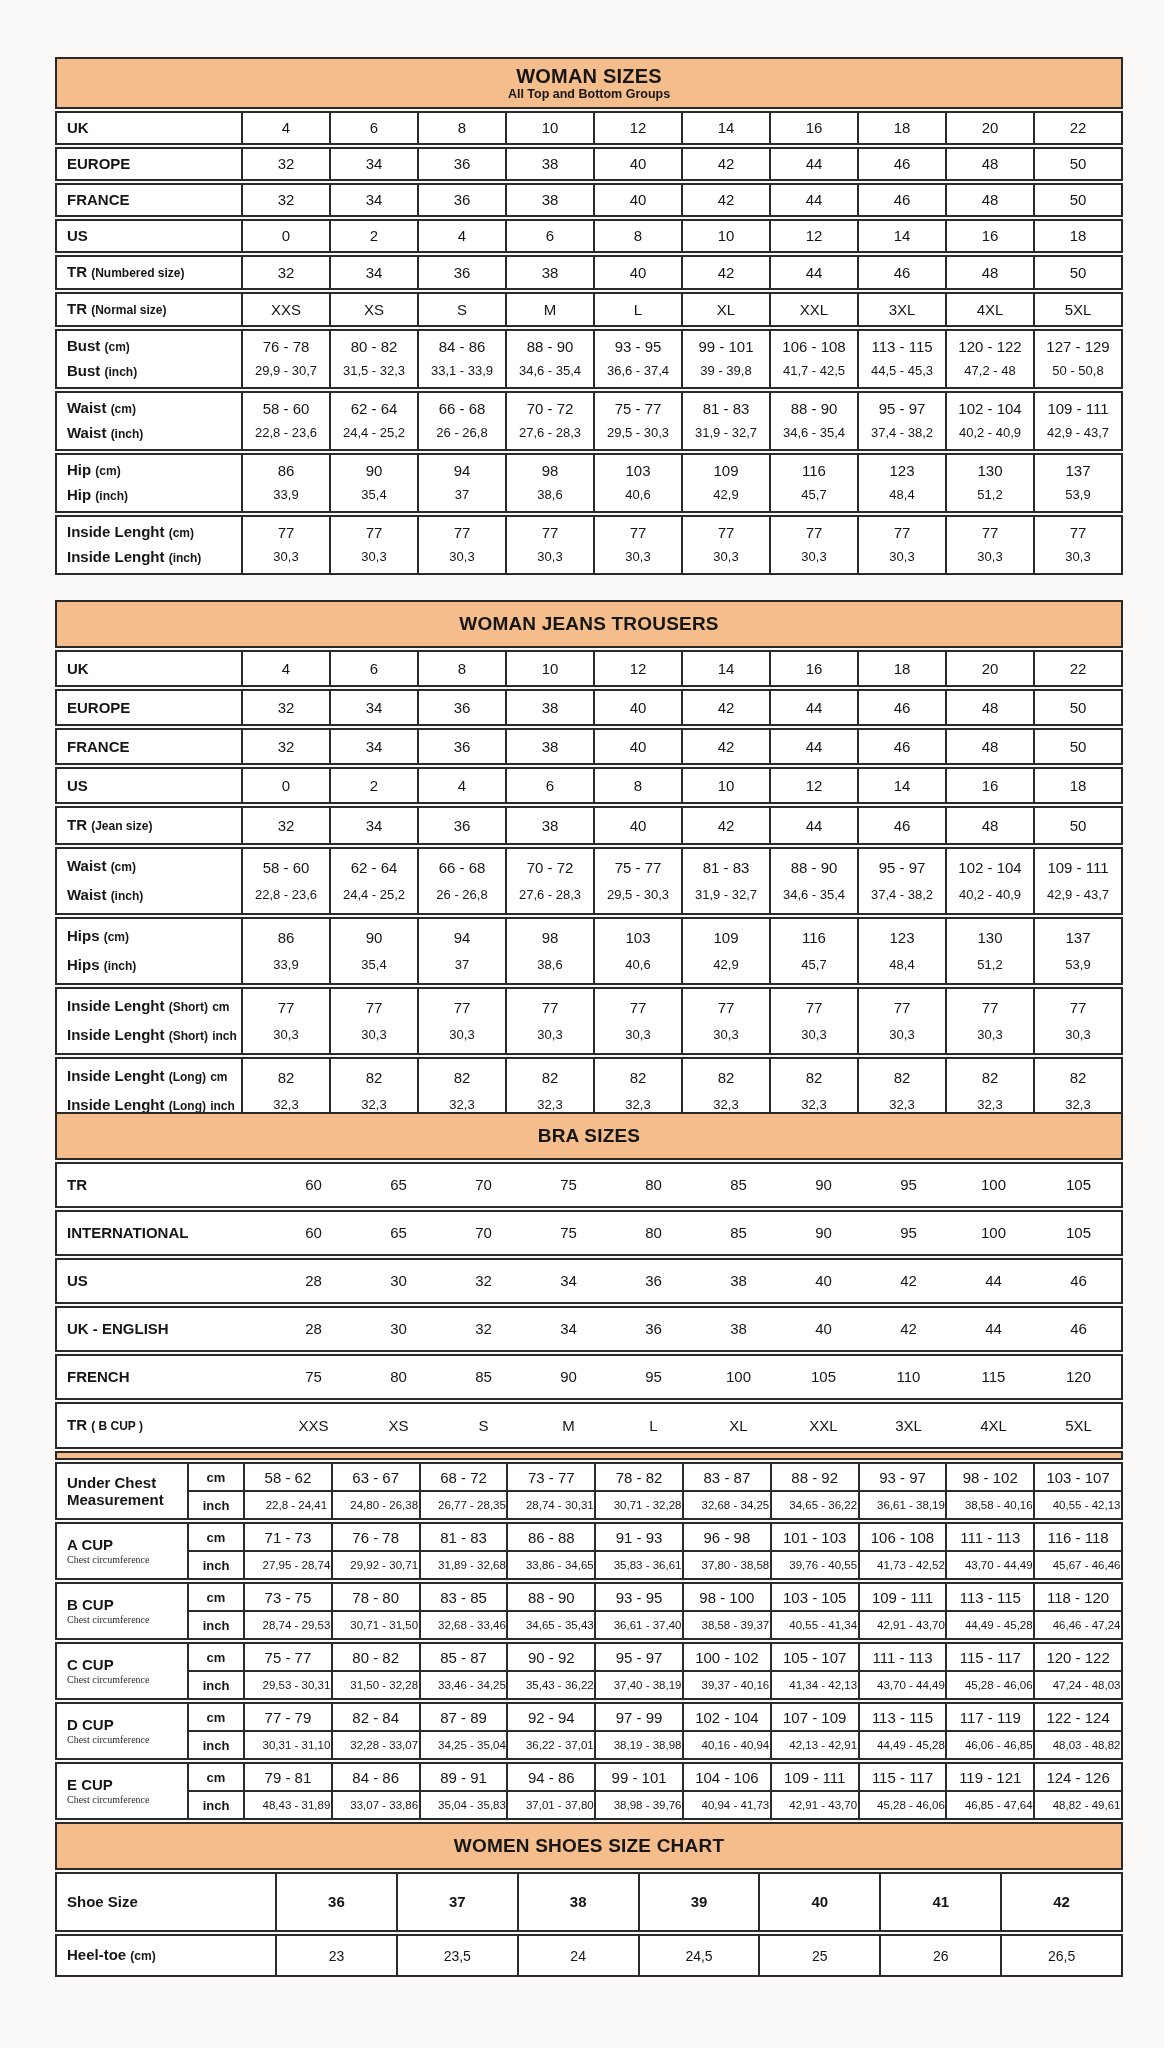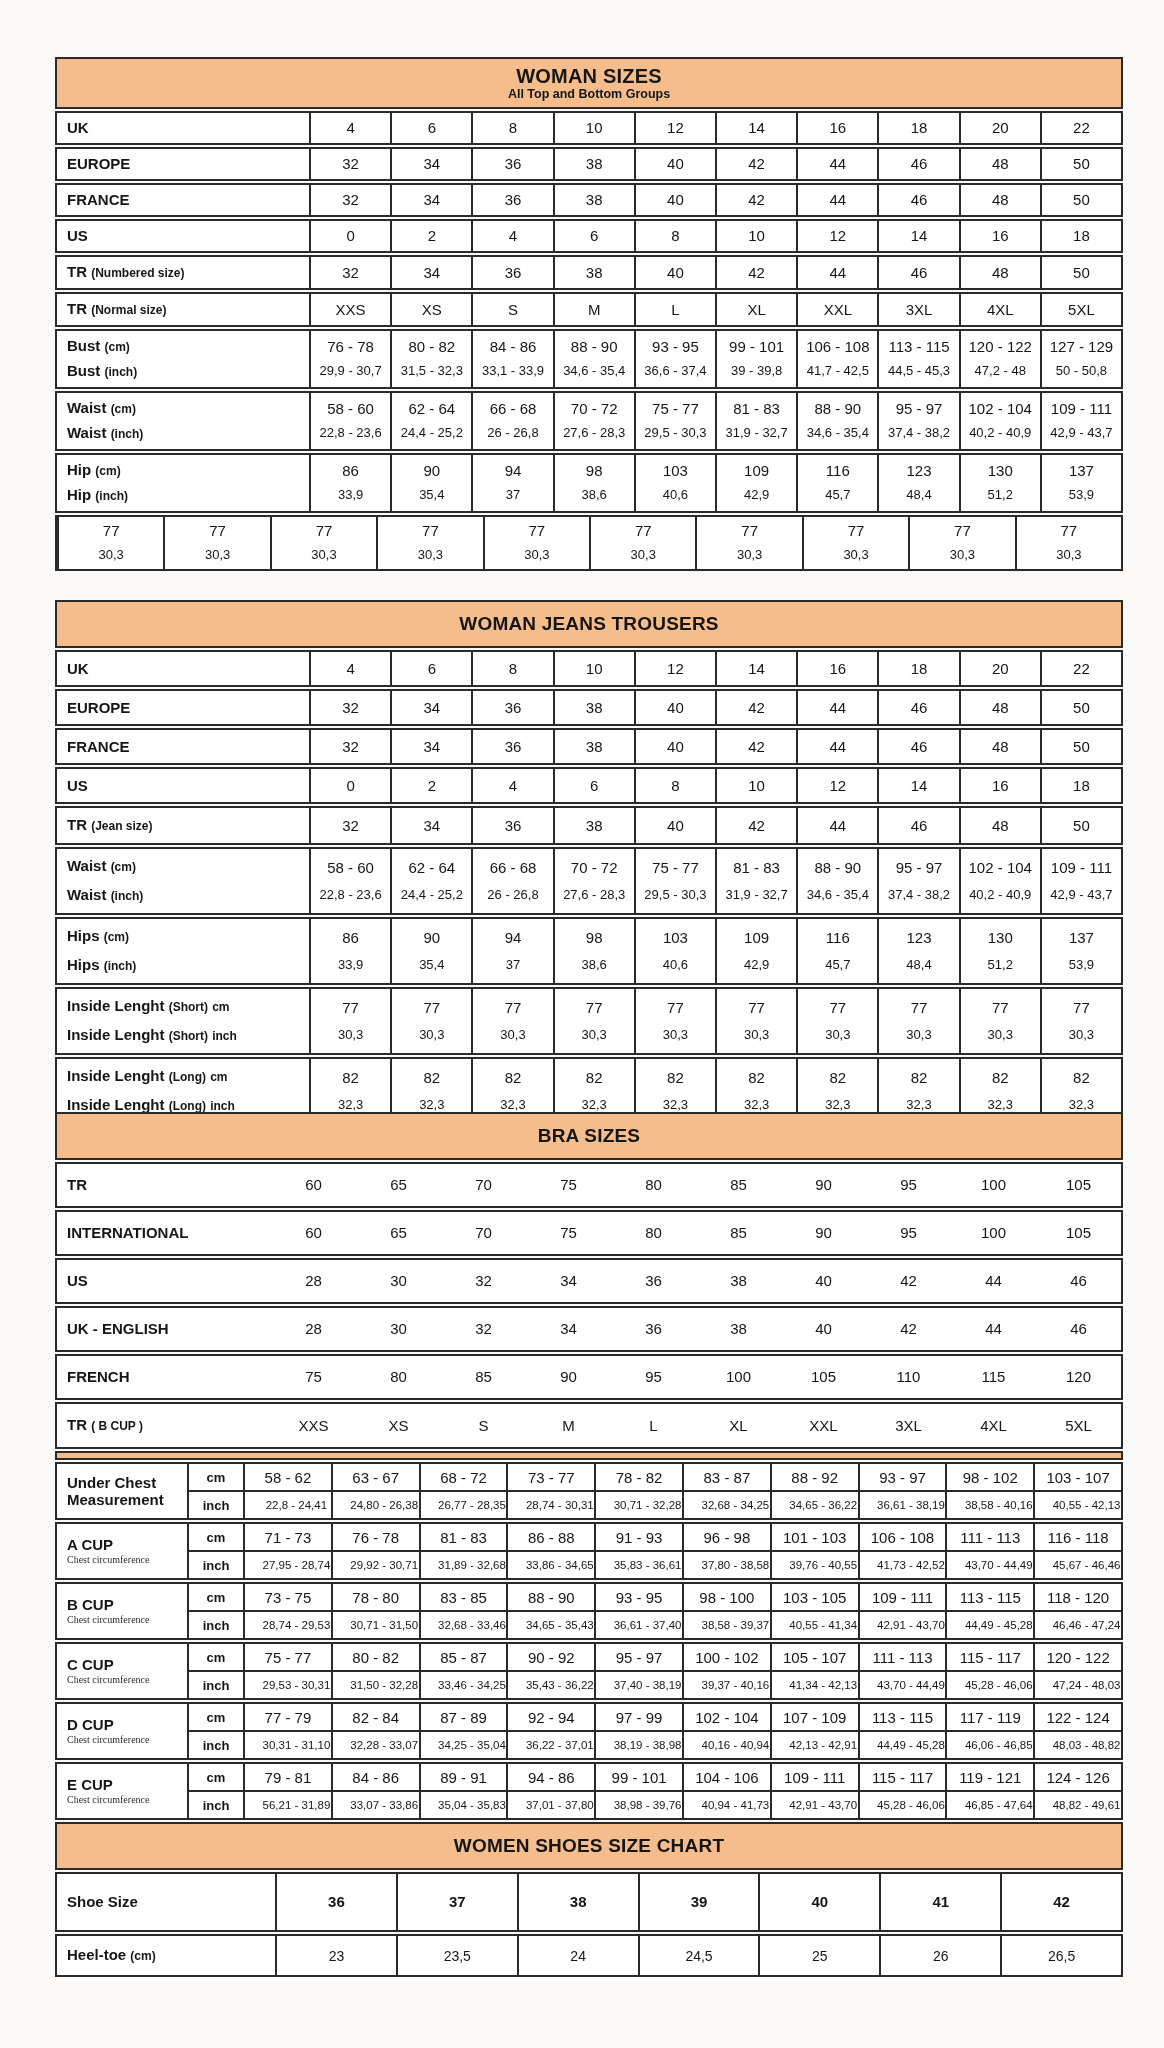--- a/index.html
+++ b/index.html
@@ -29,21 +29,21 @@
     height:48px;
   }
   .tband.big{height:52px;}
   .tb-title{font-weight:700;font-size:20px;letter-spacing:.2px;line-height:22px;}
   .tband:not(.big) .tb-title{font-size:19px;}
   .tb-sub{font-weight:700;font-size:12.5px;line-height:14px;}
 
   
   .grp{display:flex;margin-top:2px;border:2px solid var(--bd);background:#fff;box-sizing:border-box;}
   .cell{display:flex;flex-direction:column;justify-content:center;box-sizing:border-box;}
-  .cell.lab{width:252px;padding:3px 10px;align-items:flex-start;text-align:left;}
+  .cell.lab{width:184px;padding:3px 10px;align-items:flex-start;text-align:left;}
   .cell.val{flex:1;border-left:2px solid var(--bd);align-items:center;text-align:center;padding:2px 1px;}
   .ln{font-size:15px;line-height:24px;white-space:nowrap;}
   .cell.lab .ln{font-weight:700;}
   .lp{font-size:12px;font-weight:700;}
   .cell.val .ln.sub{font-size:13px;}
   #t2 .ln{line-height:27px;}
 
   
   #bra-band .cell.lab{width:214px;}
   #bra-band .cell.val{border-left:none;}
@@ -422,20 +422,24 @@
           <div class="cell val">
             <div class="ln">130</div>
             <div class="ln sub">51,2</div>
           </div>
           <div class="cell val">
             <div class="ln">137</div>
             <div class="ln sub">53,9</div>
           </div>
         </div>
         <div class="grp">
+          <div class="cell lab">
+            <div class="ln">Inside Lenght <span class="lp">(cm)</span></div>
+            <div class="ln">Inside Lenght <span class="lp">(inch)</span></div>
+          </div>
           <div class="cell val">
             <div class="ln">77</div>
             <div class="ln sub">30,3</div>
           </div>
           <div class="cell val">
             <div class="ln">77</div>
             <div class="ln sub">30,3</div>
           </div>
           <div class="cell val">
             <div class="ln">77</div>
@@ -1311,21 +1315,21 @@
           <div class="cup-lab">
             <div class="cup-t">E CUP</div>
             <div class="cup-s">Chest circumference</div>
           </div>
           <div class="unit">
             <div class="u1">cm</div>
             <div class="u2">inch</div>
           </div>
           <div class="cupv">
             <div class="cv1">79 - 81</div>
-            <div class="cv2">56,21 - 31,89</div>
+            <div class="cv2">48,43 - 31,89</div>
           </div>
           <div class="cupv">
             <div class="cv1">84 - 86</div>
             <div class="cv2">33,07 - 33,86</div>
           </div>
           <div class="cupv">
             <div class="cv1">89 - 91</div>
             <div class="cv2">35,04 - 35,83</div>
           </div>
           <div class="cupv">

